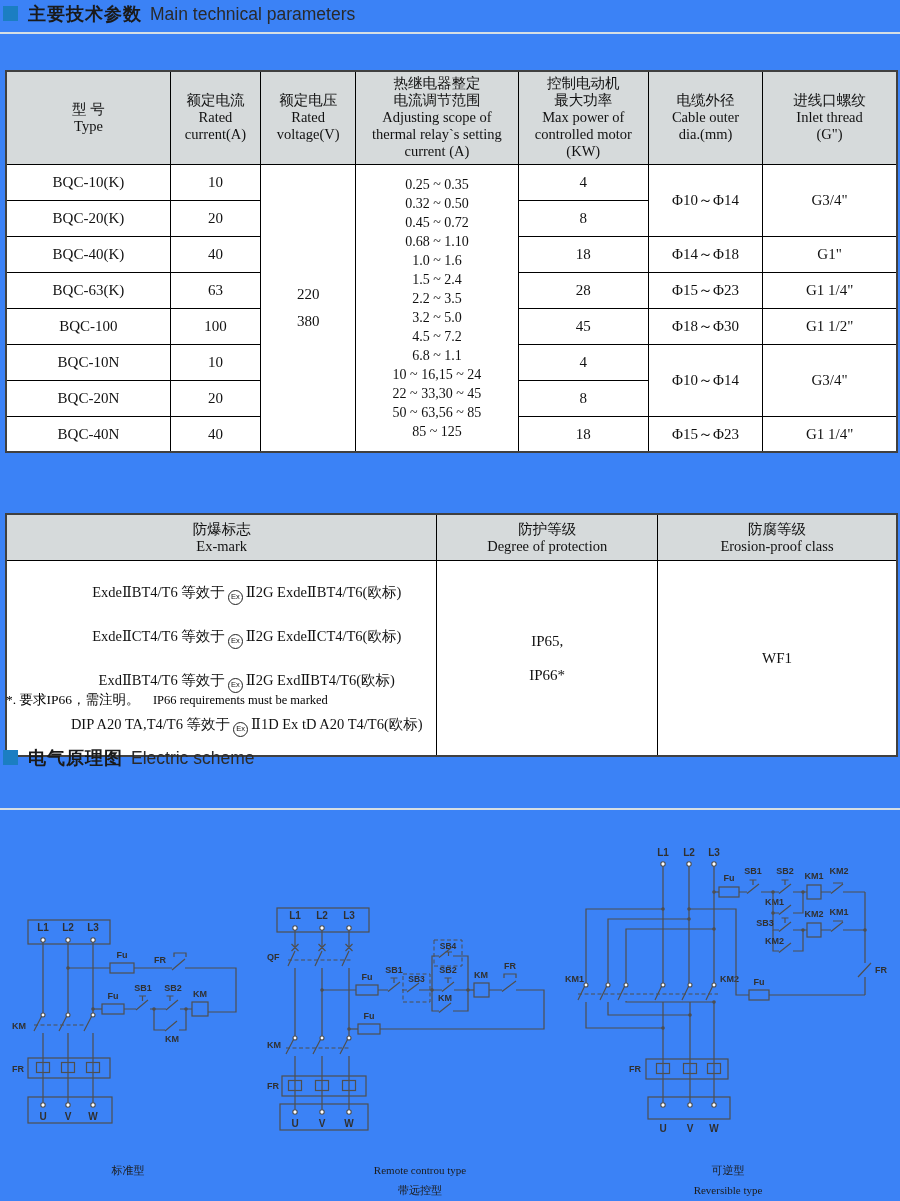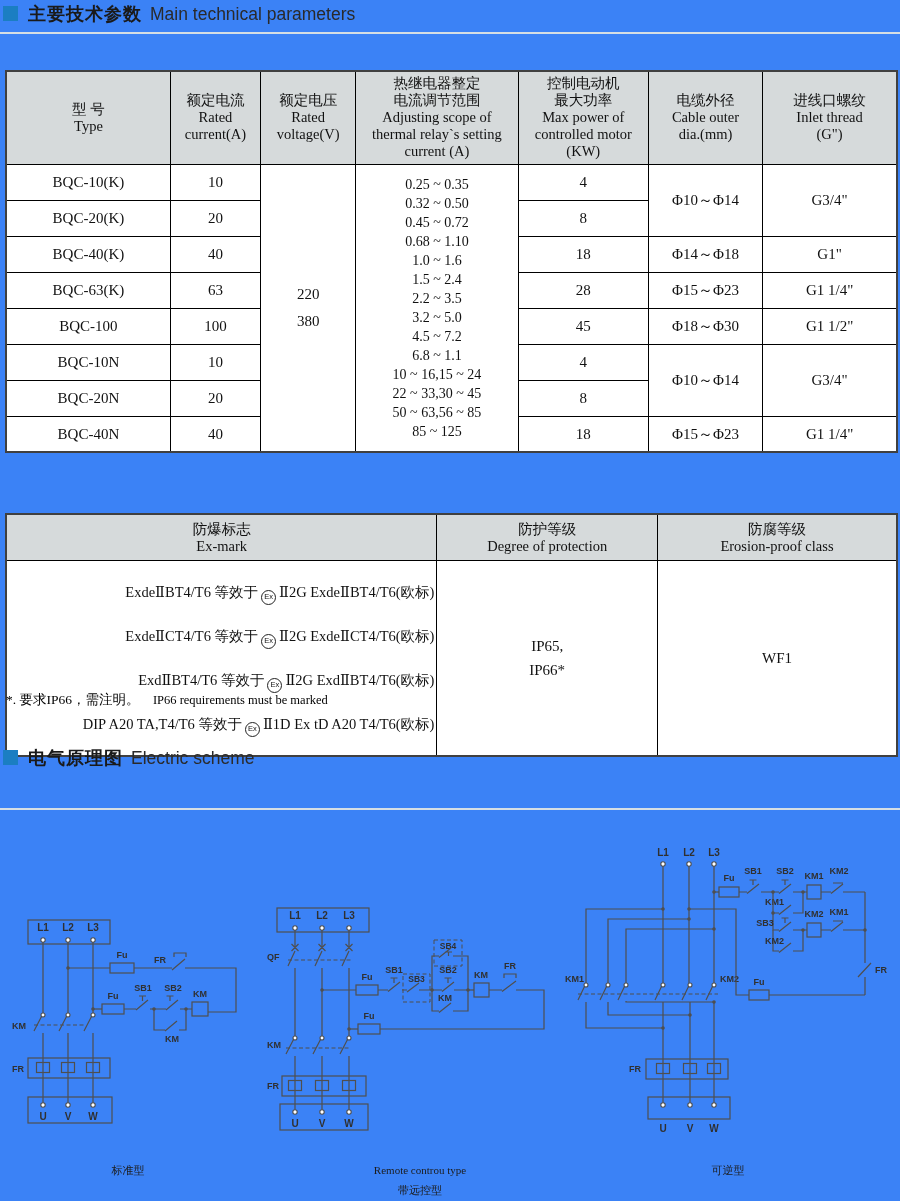--- a/index.html
+++ b/index.html
@@ -19,27 +19,27 @@
   .dtab th,.dtab td{border:1px solid #000000;text-align:center;vertical-align:middle;
         white-space:pre-line;padding:0 2px;}
   .dtab th{background:#d6dadb;font-weight:normal;font-size:14.5px;line-height:17px;}
   .dtab td{font-size:15px;line-height:18px;background:#fff;}
   #t1{top:70px;}
   #t1 tr.body{height:36px;}
   #t1 td.ranges{font-size:14px;line-height:19px;}
   #t2{top:513px;border-radius:19px;}
   #t2 th{height:45px;}
   #t2 td{height:125px;}
-  #t2 td.exmark{text-align:right;vertical-align:middle;}
+  #t2 td.exmark{text-align:center;vertical-align:middle;}
   .ex-line{font-size:14.5px;line-height:26px;margin-left:50px;white-space:nowrap;}
   .ex-badge{display:inline-flex;align-items:center;justify-content:center;width:13px;height:13px;
             border:1px solid #222;border-radius:50%;font-size:7.5px;font-style:normal;
             vertical-align:-2px;margin:0 3px;font-family:"Liberation Sans",sans-serif;}
   .ex-badge i{font-style:normal;}
-  #t2 td.prot{font-size:15px;line-height:24px;}
+  #t2 td.prot{font-size:15px;line-height:34px;}
   
   #note{position:absolute;left:6px;top:691px;font-size:13.5px;color:#000;}
   #note .en{font-size:12.5px;margin-left:10px;}
   
   .diagram{position:absolute;}
   .lbl{font:bold 9px "Liberation Sans","DejaVu Sans",sans-serif;fill:#303030;}
   .lbl2{font:bold 10px "Liberation Sans","DejaVu Sans",sans-serif;fill:#303030;}
   .lbl-s{font:bold 8.5px "Liberation Sans","DejaVu Sans",sans-serif;fill:#303030;}
   .wire{stroke:#4f4f4f;stroke-width:1.2;fill:none;}
   .wired{stroke:#4f4f4f;stroke-width:1;fill:none;stroke-dasharray:4,2.5;}
@@ -417,15 +417,16 @@
 
   <div class="caption" style="left:8px;width:240px;">
     <div>标准型</div>
   </div>
   <div class="caption" style="left:270px;width:300px;">
     <div>Remote controu type</div>
     <div>带远控型</div>
   </div>
   <div class="caption" style="left:560px;width:336px;">
     <div>可逆型</div>
+    <div>Reversible type</div>
   </div>
 
 </div>
 
 </body></html>

